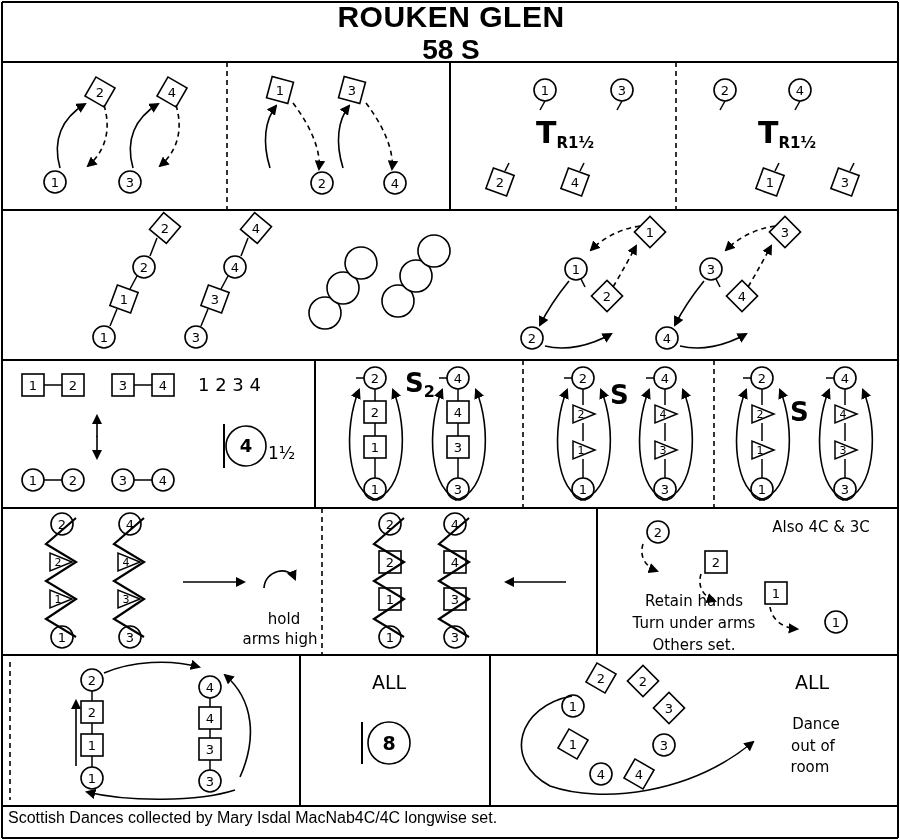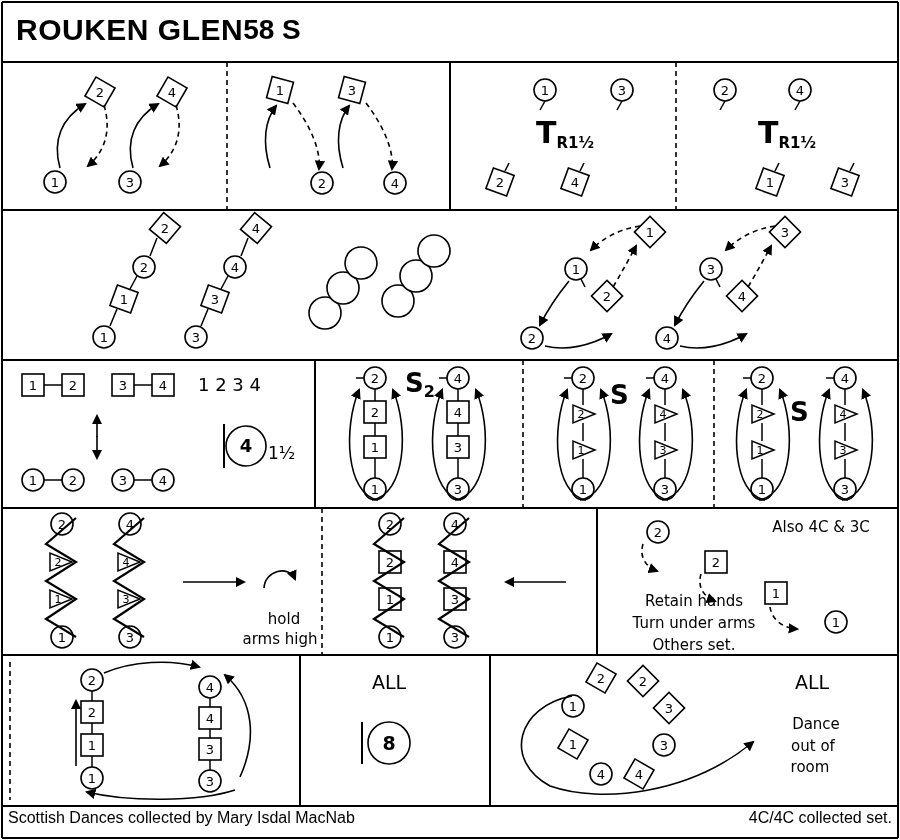--- a/index.html
+++ b/index.html
@@ -1,24 +1,24 @@
 <!DOCTYPE html>
 <html><head>
 <meta charset="utf-8">
 <style>
   html,body{margin:0;padding:0;background:#e8e8e8;}
   .page{position:relative;width:900px;height:840px;background:#fff;margin:0 auto;
         font-family:"Liberation Sans", sans-serif;color:#000;overflow:hidden;}
   #diagram{position:absolute;left:0;top:0;}
   .header{position:absolute;left:16px;right:14px;top:0;height:60px;
-          display:flex;justify-content:flex-start;align-items:center;}
+          display:flex;justify-content:flex-start;align-items:center;flex-direction:column;}
   .title{font-size:30px;font-weight:bold;letter-spacing:.5px;}
   .bars{font-size:28px;font-weight:bold;}
   .footer{position:absolute;left:8px;right:8px;top:806px;height:24px;
-          display:flex;justify-content:space-between;align-items:center;font-size:16px;}
+          display:flex;justify-content:flex-start;align-items:center;font-size:16px;}
 </style>
 </head>
 <body>
 
 <div class="page">
   <svg id="diagram" width="900" height="840" viewBox="0 0 900 840">
       <defs>
         <marker id="ah" viewBox="0 0 10 10" refX="8" refY="5" markerWidth="6.5" markerHeight="6.5" orient="auto-start-reverse">
           <path d="M0,0L10,5L0,10z" fill="#000000"></path>
         </marker>
@@ -405,15 +405,15 @@
         <text x="813" y="751" font-size="15" font-family="&quot;DejaVu Sans&quot;, sans-serif" text-anchor="middle" font-weight="normal" fill="#000000"><tspan>out of</tspan></text>
         <text x="810" y="772" font-size="15" font-family="&quot;DejaVu Sans&quot;, sans-serif" text-anchor="middle" font-weight="normal" fill="#000000"><tspan>room</tspan></text>
       </g>
     </svg>
   <div class="header">
     <div class="title">ROUKEN GLEN</div>
     <div class="bars">58 S</div>
   </div>
   <div class="footer">
     <div class="src">Scottish Dances collected by Mary Isdal MacNab</div>
-    <div class="set">4C/4C collected set.</div>
+    <div class="set">4C/4C longwise set.</div>
   </div>
 </div>
 
 </body></html>

